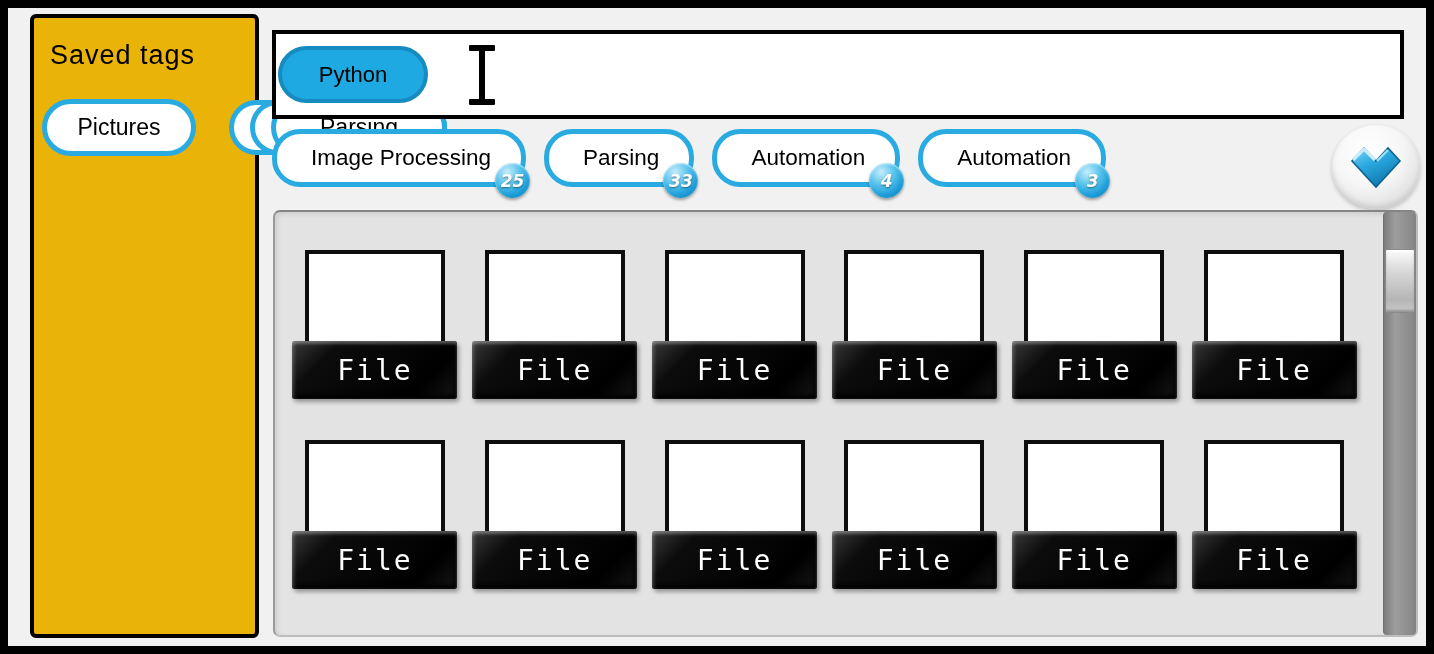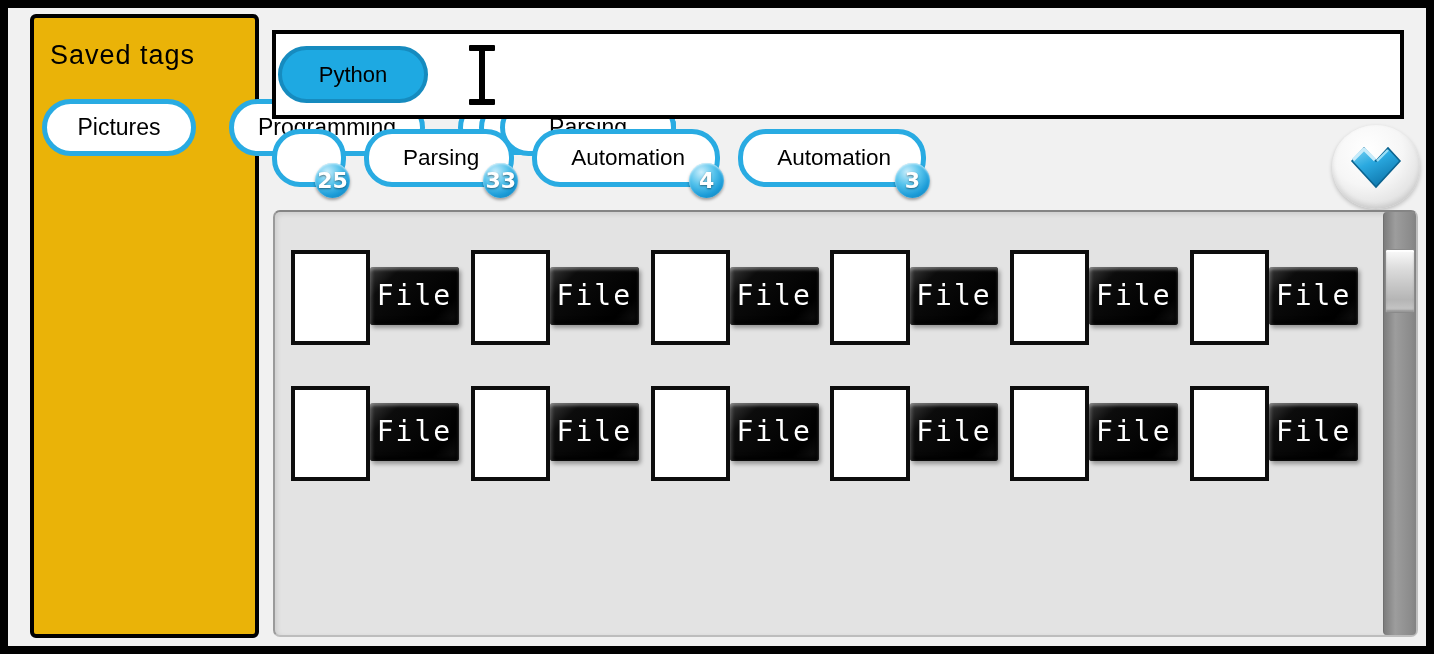--- a/index.html
+++ b/index.html
@@ -111,24 +111,25 @@
     padding: 0 30px 0 34px;
     cursor: pointer;
     white-space: nowrap;
   }
   .badge {
     position: absolute; right: -9px; bottom: -16px;
     width: 35px; height: 35px; border-radius: 50%;
     background: radial-gradient(circle at 35% 26%, #c8edfb 0%, #56c3ec 38%, #1c9cd8 68%, #0d77ae 100%);
     box-shadow: 0 2px 3px rgba(0,0,0,.35), inset 0 1px 2px rgba(255,255,255,.7);
     color: #fff;
-    font-weight: bold; font-size: 22px;
+    font-weight: bold; font-size: 17px;
     display: flex; align-items: center; justify-content: center;
     text-shadow: 0 1px 2px rgba(0,0,0,.45);
     font-family: "DejaVu Sans", sans-serif;
+    font-style: italic;
   }
   .expand-btn {
     position: absolute; left: 1324px; top: 117px;
     width: 88px; height: 84px; border-radius: 50%;
     background: radial-gradient(circle at 40% 30%, #ffffff 0%, #f6f6f6 45%, #e3e3e3 72%, #d2d2d2 100%);
     box-shadow: 0 2px 4px rgba(0,0,0,.22), inset 0 -3px 5px rgba(0,0,0,.10);
     display: flex; align-items: center; justify-content: center;
     cursor: pointer;
   }
 
@@ -144,21 +145,21 @@
   }
   .file-grid {
     position: absolute; left: 10px; top: 0; right: 52px; bottom: 0;
     display: grid;
     grid-template-columns: repeat(6, 1fr);
     align-content: start;
     justify-items: center;
     padding-top: 38px;
     row-gap: 41px;
   }
-  .file-item { display: flex; flex-direction: row; align-items: center; width: 168px; cursor: pointer; }
+  .file-item { display: flex; flex-direction: column; align-items: center; width: 168px; cursor: pointer; }
   .file-paper {
     width: 140px; height: 95px;
     background: #fff;
     border: 4px solid #0d0d0d;
   }
   .file-label {
     margin-top: -4px;
     width: 165px; height: 58px;
     background: linear-gradient(135deg, #3a3a3a 0%, #0c0c0c 22%, #000 78%, #161616 100%);
     border-radius: 3px;
@@ -201,26 +202,20 @@
     <div class="saved-tags">
 
         <div class="tag-wrap">
 
           <div class="pill">
             <span>Pictures</span>
           </div>
         </div>
 
 
-        <div class="tag-wrap">
-
-          <div class="pill">
-            <span>Programming</span>
-          </div>
-        </div>
 
         <div class="tag-wrap stacked">
           <div class="shell s1"></div>
           <div class="shell s2"></div>
           <div class="pill">
             <span>Parsing</span>
           </div>
         </div>
       </div>
   </div>
@@ -236,20 +231,21 @@
     <div class="ibeam">
       <span class="serif-top"></span>
         <span class="stem"></span>
         <span class="serif-bottom"></span>
     </div>
   </div>
 
   <div class="suggestions">
 
       <div class="sug-pill">
+        <span>Image Processing</span>
         <span class="badge">25</span>
       </div>
 
       <div class="sug-pill">
         <span>Parsing</span>
         <span class="badge">33</span>
       </div>
 
 
       <div class="sug-pill">

